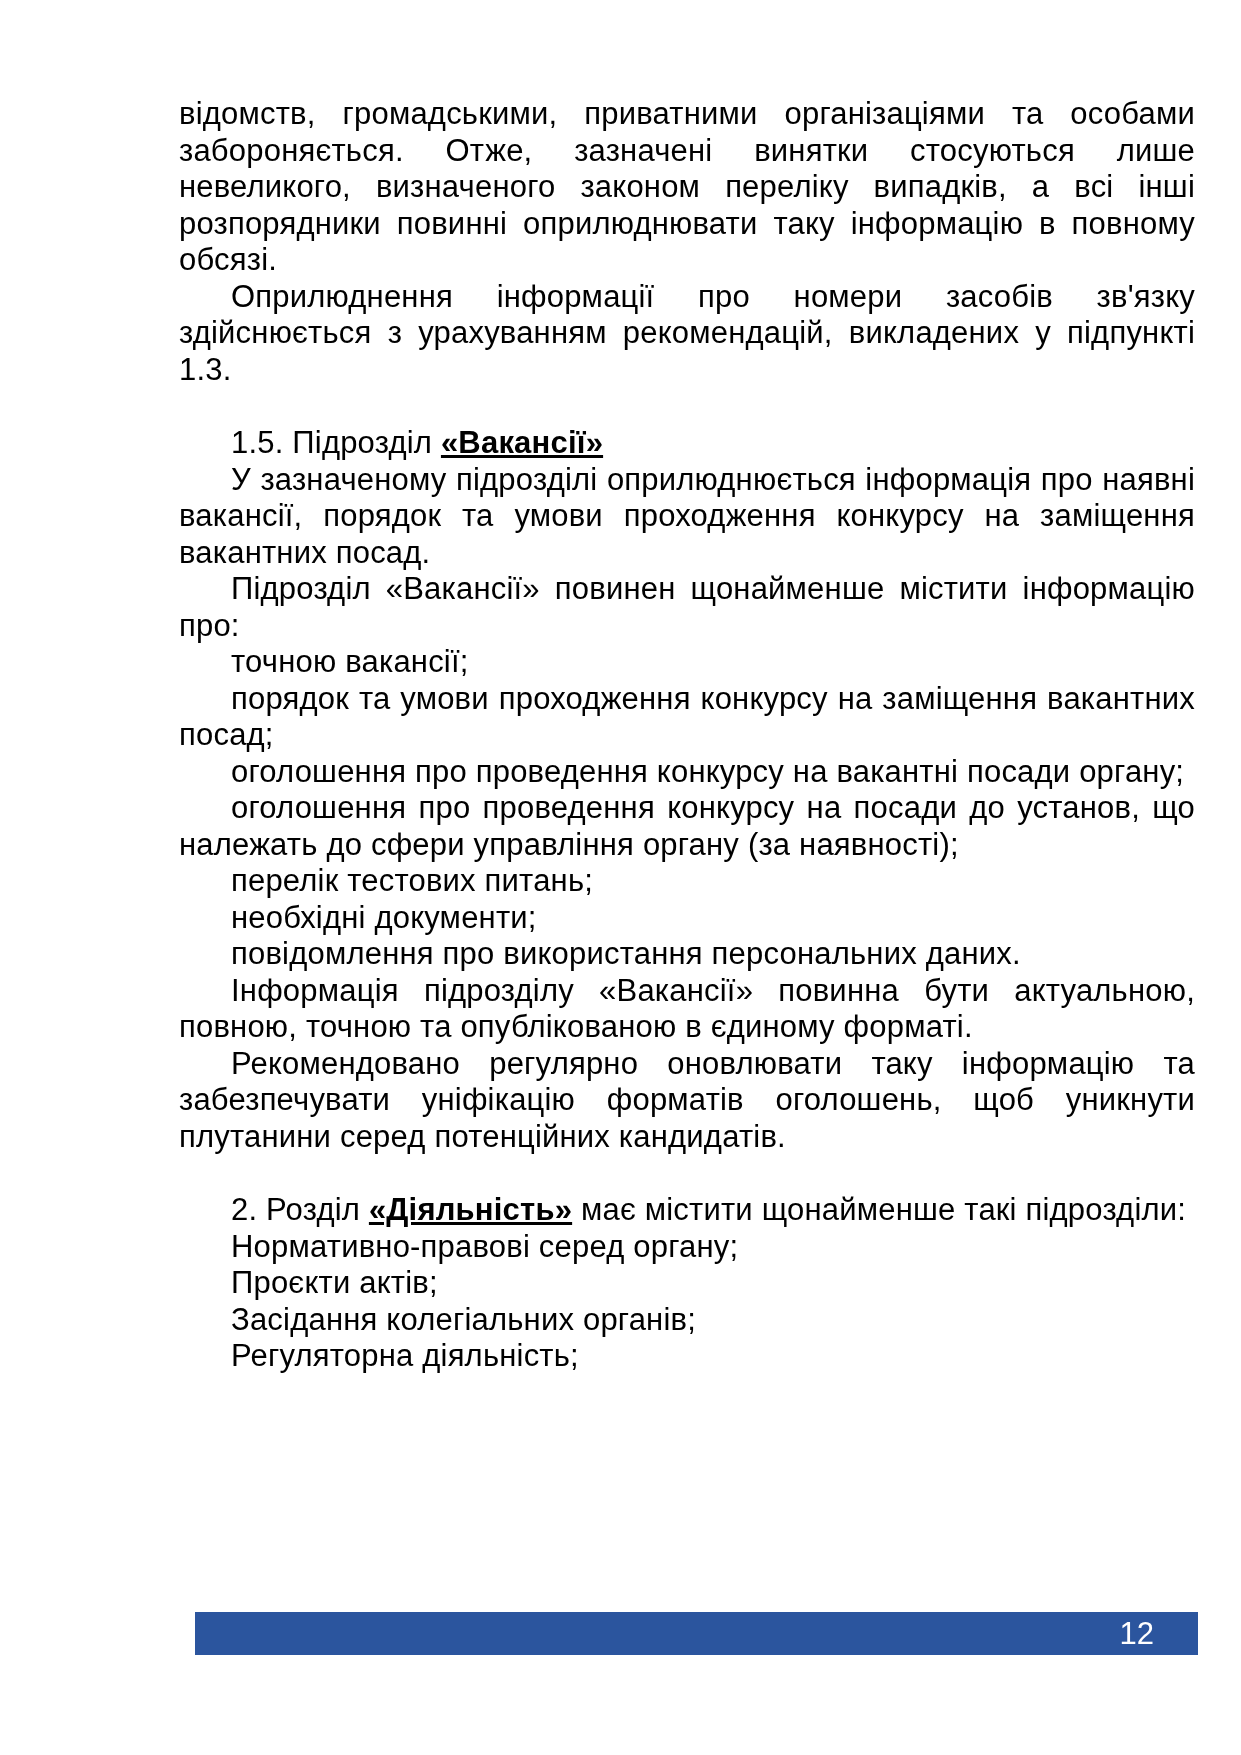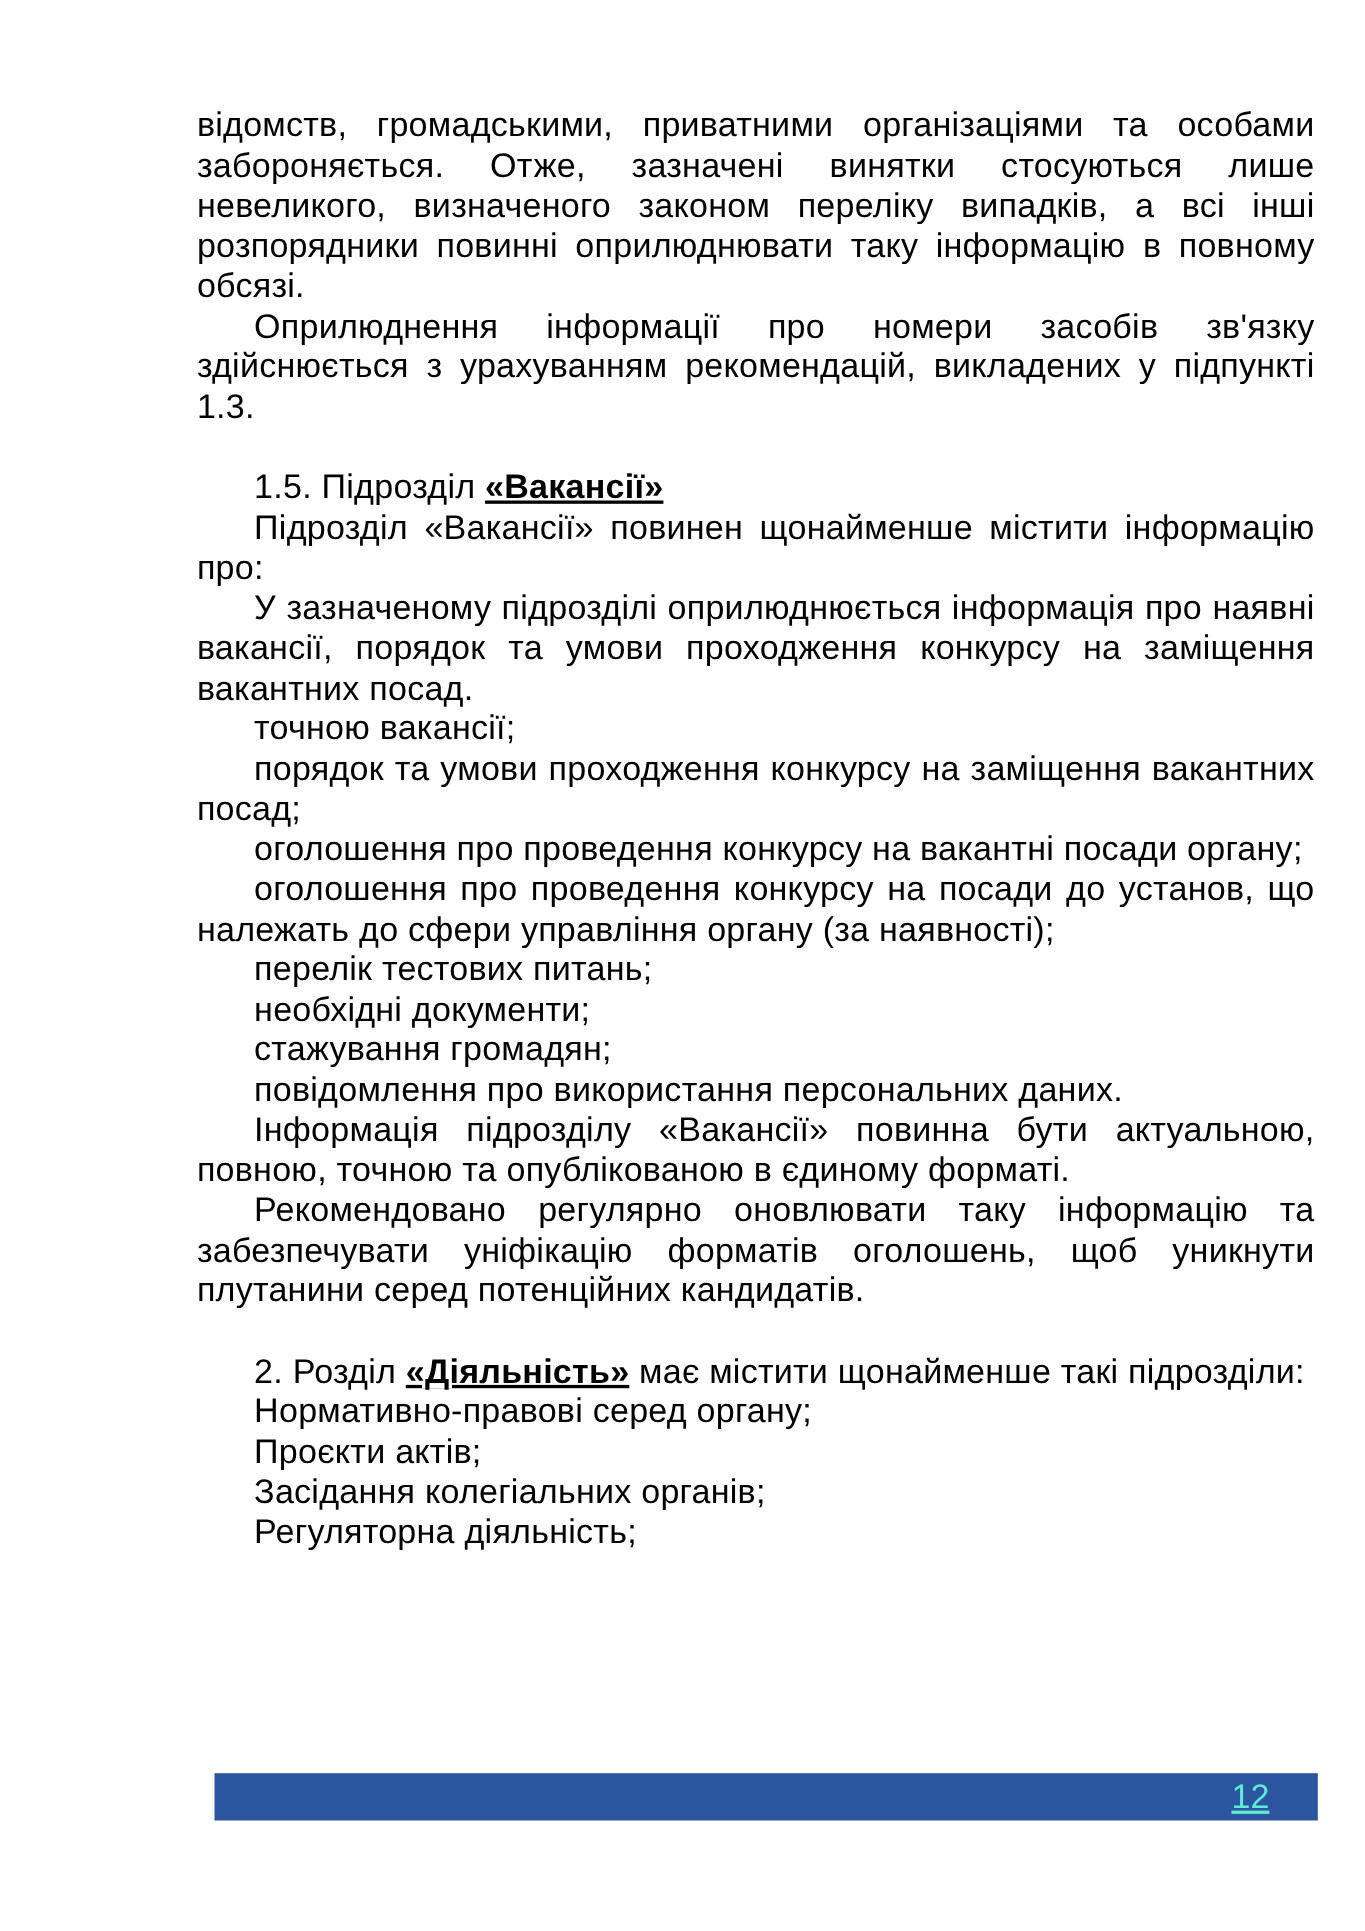--- a/index.html
+++ b/index.html
@@ -47,35 +47,34 @@
 </style>
 </head>
 <body>
 
 <div class="page" style="color: rgb(0, 0, 0); margin-left: 46px;">
   <div class="doc-body">
       <p class="para">відомств, громадськими, приватними організаціями та особами забороняється. Отже, зазначені винятки стосуються лише невеликого, визначеного законом переліку випадків, а всі інші розпорядники повинні оприлюднювати таку інформацію в повному обсязі.</p>
       <p class="para indent">Оприлюднення інформації про номери засобів зв'язку здійснюється з урахуванням рекомендацій, викладених у підпункті 1.3.</p>
       <div class="spacer"></div>
       <p class="para indent"><span>1.5. Підрозділ </span><b>«Вакансії»</b></p>
+      <p class="para indent">У зазначеному підрозділі оприлюднюється інформація про наявні вакансії, порядок та умови проходження конкурсу на заміщення вакантних посад.</p>
       <p class="para indent">Підрозділ «Вакансії» повинен щонайменше містити інформацію про:</p>
-      <p class="para indent">У зазначеному підрозділі оприлюднюється інформація про наявні вакансії, порядок та умови проходження конкурсу на заміщення вакантних посад.</p>
       <p class="para indent">точною вакансії;</p>
       <p class="para indent">порядок та умови проходження конкурсу на заміщення вакантних посад;</p>
       <p class="para indent">оголошення про проведення конкурсу на вакантні посади органу;</p>
       <p class="para indent">оголошення про проведення конкурсу на посади до установ, що належать до сфери управління органу (за наявності);</p>
       <p class="para indent">перелік тестових питань;</p>
       <p class="para indent">необхідні документи;</p>
-      <p class="para indent">стажування громадян;</p>
       <p class="para indent">повідомлення про використання персональних даних.</p>
       <p class="para indent">Інформація підрозділу «Вакансії» повинна бути актуальною, повною, точною та опублікованою в єдиному форматі.</p>
       <p class="para indent">Рекомендовано регулярно оновлювати таку інформацію та забезпечувати уніфікацію форматів оголошень, щоб уникнути плутанини серед потенційних кандидатів.</p>
       <div class="spacer"></div>
       <p class="para indent"><span>2. Розділ </span><b>«Діяльність»</b><span> має містити щонайменше такі підрозділи:</span></p>
       <p class="para indent">Нормативно-правові серед органу;</p>
       <p class="para indent">Проєкти актів;</p>
       <p class="para indent">Засідання колегіальних органів;</p>
       <p class="para indent">Регуляторна діяльність;</p>
     </div>
   <div class="footer-bar" style="background: rgb(43, 85, 158);">
-    <div class="page-num" style="color: #5eead4; text-decoration: underline;">12</div>
+    <div class="page-num" style="color: #ffffff;">12</div>
   </div>
 </div>
 
 </body></html>

